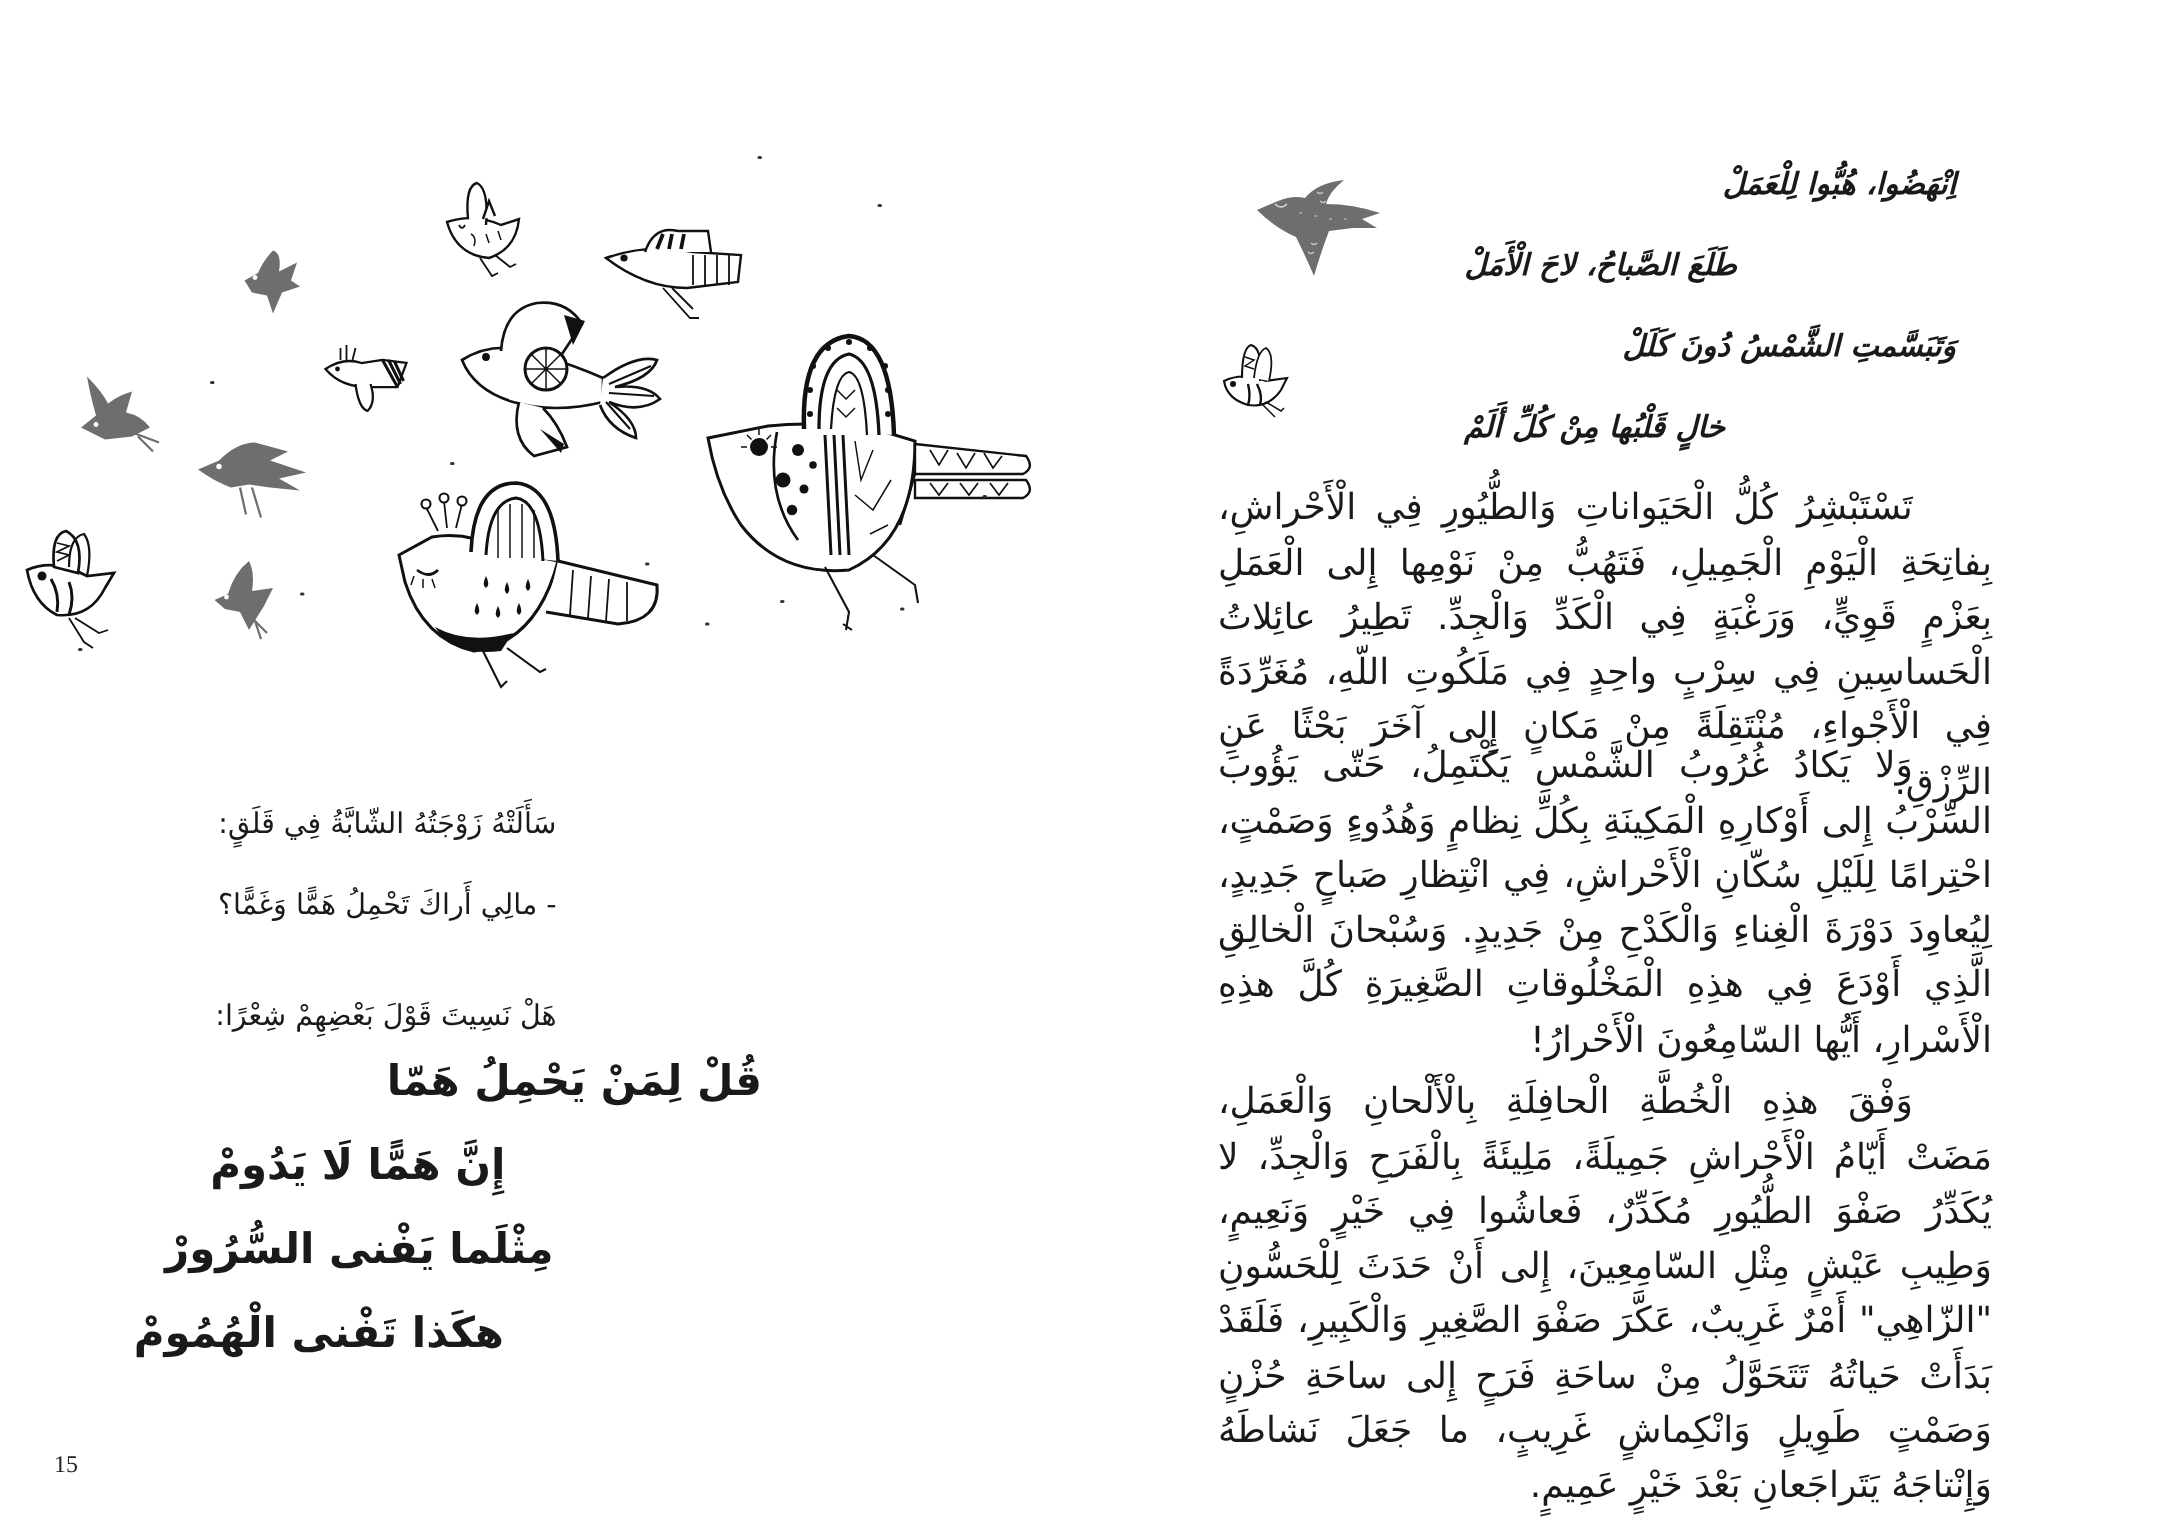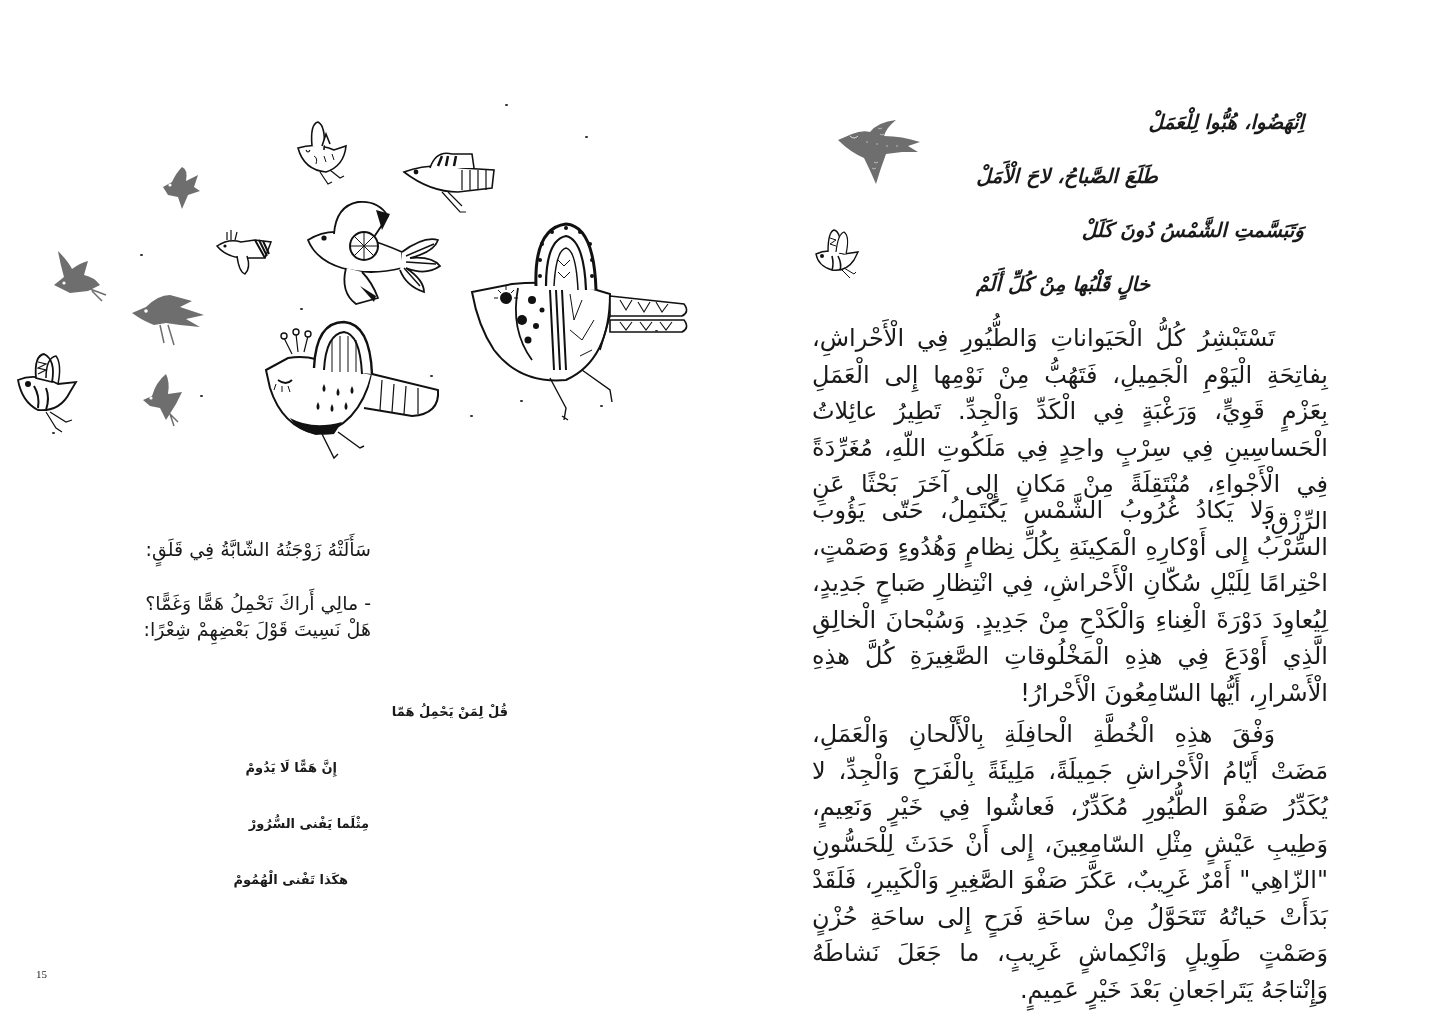--- a/index.html
+++ b/index.html
@@ -2,34 +2,34 @@
 <html><head>
 <meta charset="utf-8">
 <style>
   html, body { margin:0; padding:0; background:#ffffff; }
   body { width:1445px; height:1020px; position:relative; overflow:hidden;
          font-family:"DejaVu Sans", "Liberation Sans", sans-serif; color:#1a1a1a; }
   .page { position:absolute; top:0; height:1020px; width:722px; }
   .page-left { left:0; }
   .page-right { left:722px; }
   .folio { position:absolute; top:968px; font-family:"Liberation Serif", "DejaVu Serif", serif;
-           font-size:11px; color:#222; }
+           font-size:16px; color:#222; }
   .folio-left { left:36px; }
   .folio-right { left:1468px;margin-left:27px; }
 
   
   .poem-line { position:absolute; font-weight:bold; font-size:20px; white-space:nowrap; direction:rtl;font-style:italic; }
   
   .prose { position:absolute; left:812px; width:516px; direction:rtl; text-align:justify;
            font-size:24px; line-height:36.5px; }
   .prose p { margin:0; text-indent:2.2em; text-align-last:right; }
 
   
   .dialog-line { position:absolute; font-size:19px; white-space:nowrap; direction:rtl; }
-  .lpoem-line { position:absolute; font-weight:bold; font-size:13px; white-space:nowrap; direction:rtl; }
+  .lpoem-line { position:absolute; font-weight:bold; font-size:28px; white-space:nowrap; direction:rtl; }
 
   .bird { position:absolute; }
   .speck { position:absolute; width:3px; height:2px; background:#333; border-radius:1px; }
 </style>
 </head>
 <body>
 
 <div class="page page-left">
 
   <div>
@@ -171,26 +171,26 @@
     <span class="speck" style="left:200px;top:395px"></span>
     <span class="speck" style="left:655px;top:330px"></span>
     <span class="speck" style="left:520px;top:400px"></span>
     <span class="speck" style="left:470px;top:415px"></span>
     <span class="speck" style="left:600px;top:405px"></span>
     <span class="speck" style="left:52px;top:432px"></span>
   </div>
 
   <div class="dialog-line" style="right:351px;top:538px">سَأَلَتْهُ زَوْجَتُهُ الشّابَّةُ فِي قَلَقٍ:</div>
   <div class="dialog-line" style="right:351px;top:592px">- مالِي أَراكَ تَحْمِلُ هَمًّا وَغَمًّا؟</div>
-  <div class="dialog-line" style="right:351px;top:618px">هَلْ نَسِيتَ قَوْلَ بَعْضِهِمْ شِعْرًا:</div>
+  <div class="dialog-line" style="right:351px;top:666px">هَلْ نَسِيتَ قَوْلَ بَعْضِهِمْ شِعْرًا:</div>
 
   <div class="lpoem-line" style="right:214px;top:704px">قُلْ لِمَنْ يَحْمِلُ هَمّا</div>
   <div class="lpoem-line" style="right:385px;top:760px">إِنَّ هَمًّا لَا يَدُومْ</div>
   <div class="lpoem-line" style="right:353px;top:816px">مِثْلَما يَفْنى السُّرُورْ</div>
-  <div class="lpoem-line" style="right:374px;top:872px">هكَذا تَفْنى الْهُمُومْ</div>
+  <div class="lpoem-line" style="right:386px;top:872px">هكَذا تَفْنى الْهُمُومْ</div>
 </div>
 
 <div class="folio folio-left">15</div>
 
 <div class="page page-right"></div>
 
 <svg class="bird" style="left:836px;top:118px" width="92" height="72" viewBox="0 0 92 72">
   <path d="M2 22 L16 16 Q26 12 34 14 Q42 4 60 2 Q50 10 48 18 Q66 18 84 24 L72 28 L82 34 L66 34 L50 36 Q44 52 40 66 Q34 52 28 40 Q14 34 2 22 Z" fill="#6e6e6e"></path>
   <path d="M14 18 Q18 22 22 18" stroke="#ddd" stroke-width="1" fill="none"></path>
   <path d="M42 10 q2 2 4 0 M44 16 q2 2 4 0 M38 44 q2 2 4 0 M36 50 q2 2 4 0 M30 24 h2 M40 26 h2 M50 28 h2 M60 28 h2" stroke="#ccc" stroke-width="0.8" fill="none"></path>

